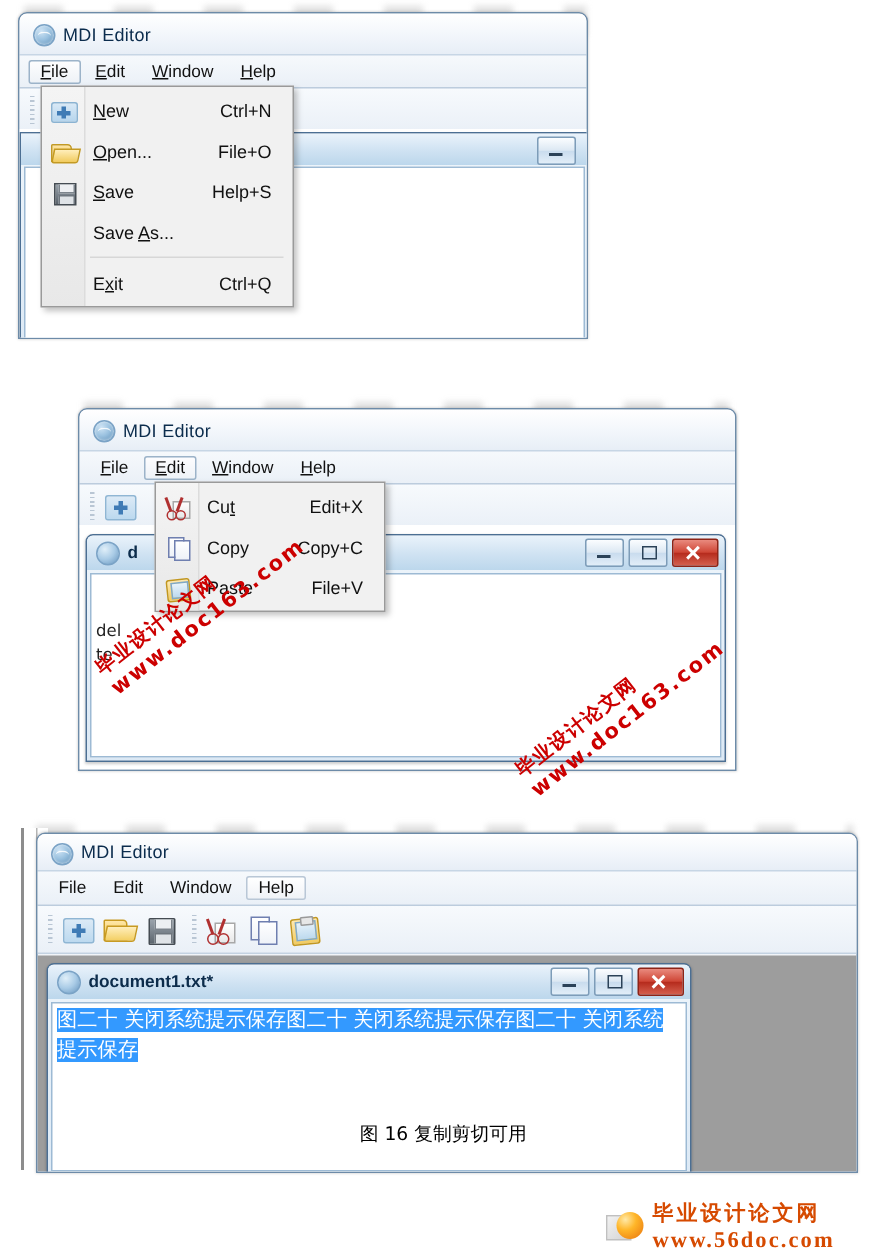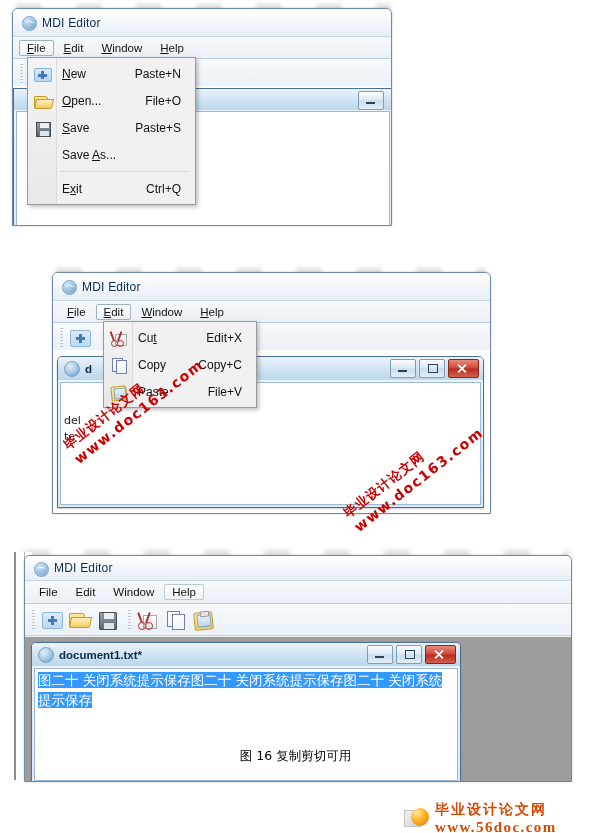--- a/index.html
+++ b/index.html
@@ -399,40 +399,40 @@
     </div>
 
     <div class="dropdown" style="left:14px;top:48px;width:167px;">
       <div class="dd-gutter"></div>
 
       <div class="dd-item">
         <span class="dd-ico">
             <span class="mi-new"></span>
           </span>
         <span class="lbl"><u>N</u>ew</span>
-        <span class="acc">Paste+N</span>
+        <span class="acc">Ctrl+N</span>
       </div>
 
       <div class="dd-item">
         <span class="dd-ico">
           <span class="mi-open">
               <span class="b"></span>
               <span class="f"></span>
             </span>
         </span>
         <span class="lbl"><u>O</u>pen...</span>
         <span class="acc">File+O</span>
       </div>
 
       <div class="dd-item">
         <span class="dd-ico">
             <span class="mi-save"></span>
           </span>
         <span class="lbl"><u>S</u>ave</span>
-        <span class="acc">Paste+S</span>
+        <span class="acc">Help+S</span>
       </div>
 
       <div class="dd-item">
         <span class="lbl">Save <u>A</u>s...</span>
       </div>
 
       <div class="dd-sep"></div>
 
       <div class="dd-item">
         <span class="lbl">E<u>x</u>it</span>

